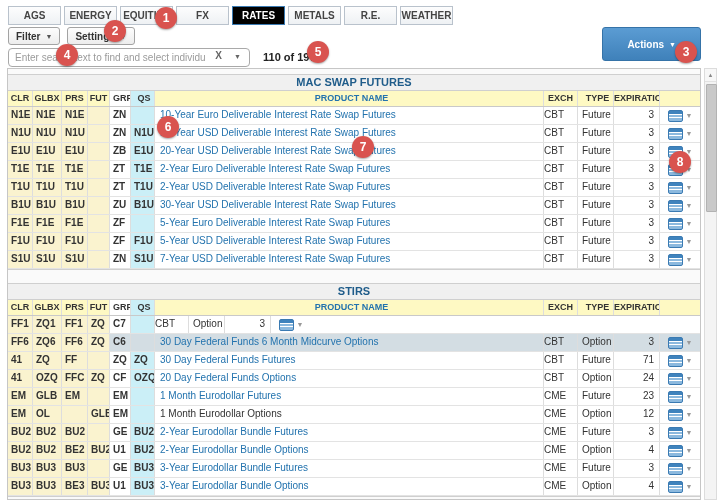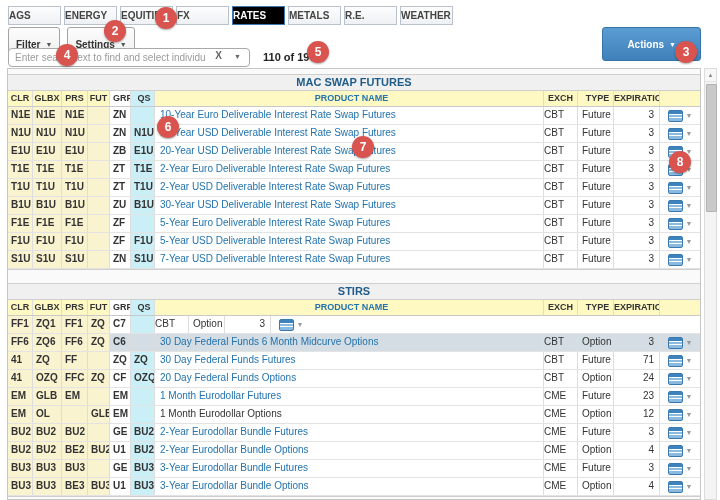--- a/index.html
+++ b/index.html
@@ -3,30 +3,30 @@
 <meta charset="utf-8">
 <style>
   html,body{margin:0;padding:0}
   body{
     width:720px;height:500px;position:relative;overflow:hidden;
     background:#fff;font-family:"Liberation Sans","DejaVu Sans",sans-serif;color:#333;
   }
   
   .tabbar{position:absolute;left:8px;top:6px;display:flex;gap:3px}
   .tab{
-    width:51px;height:17px;line-height:17px;
+    width:51px;height:17px;line-height:17px;text-align:center;
     font-size:10px;font-weight:bold;color:#444;
     background:linear-gradient(#fdfdfd,#eef1f4);
     border:1px solid #b9c2cc;cursor:pointer;white-space:nowrap;overflow:hidden;
   }
   .tab.active{background:#000000;border-color:#3a7ab2;color:#fff}
   
   .toolbar{position:absolute;left:8px;top:27px;display:flex;gap:7px}
   .tool-btn{
-    height:18px;padding:16px 7px;font-size:10px;font-weight:bold;color:#333;
+    height:18px;padding:0 7px;font-size:10px;font-weight:bold;color:#333;
     background:linear-gradient(#fdfdfd,#ededed);border:1px solid #a3a3a3;border-radius:3px;
     display:inline-flex;align-items:center;gap:5px;cursor:pointer;
     font-family:"Liberation Sans","DejaVu Sans",sans-serif;
   }
   .chev{font-size:7px;color:#555;line-height:1}
   .actions-btn{
     position:absolute;top:27px;right:19px;height:34px;padding:0 24px;
     font-size:10px;font-weight:bold;color:#fff;
     background:linear-gradient(#5b9cd3,#3f81ba);border:1px solid #3573a8;border-radius:3px;
     display:inline-flex;align-items:center;gap:5px;cursor:pointer;

